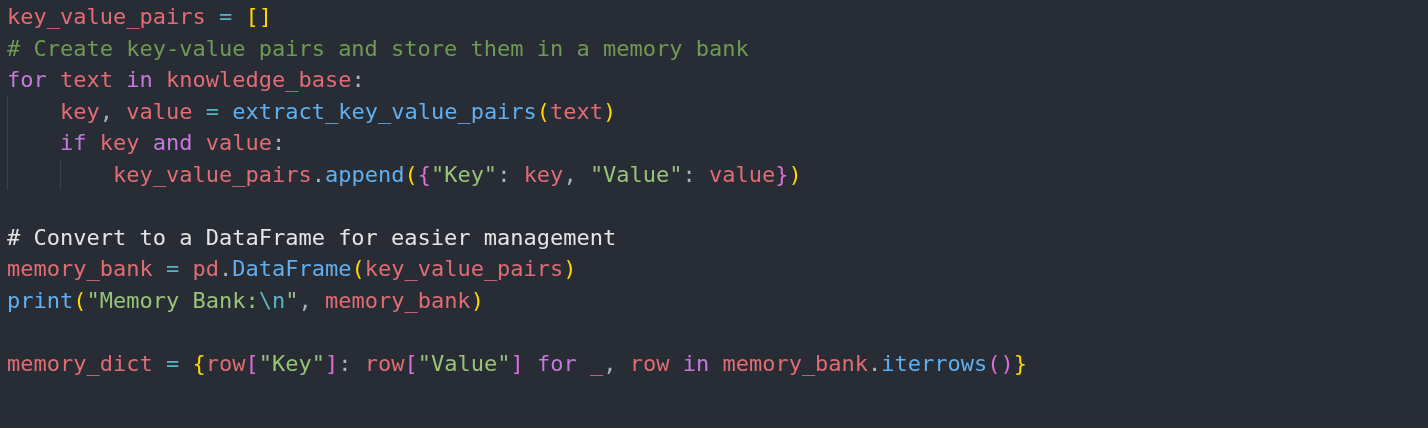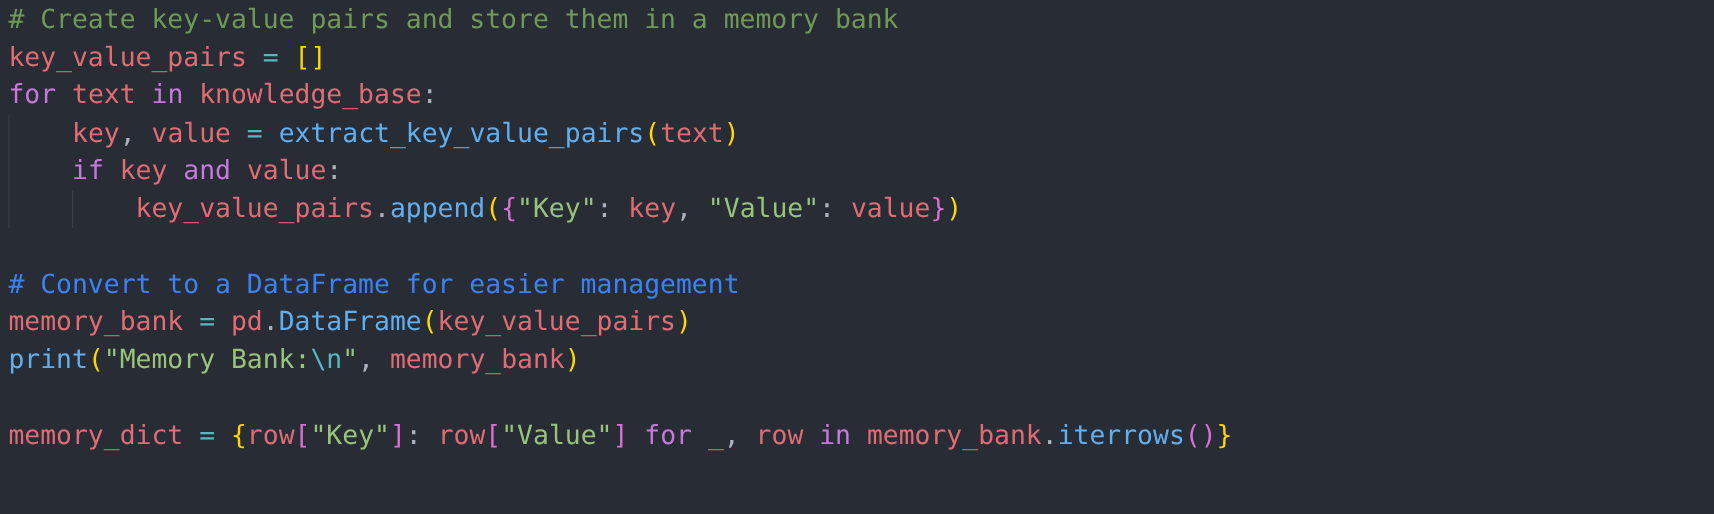--- a/index.html
+++ b/index.html
@@ -39,27 +39,27 @@
     height: 100%;
     width: 1px;
     background: #3b4048;
   }
 </style>
 </head>
 <body>
 
 <div class="editor">
   <div class="code-area">
+      <div class="code-line"><span class="tok" style="color: rgb(224, 108, 117);">key_value_pairs</span><span class="tok" style="color: rgb(171, 178, 191);"> </span><span class="tok" style="color: rgb(86, 182, 194);">=</span><span class="tok" style="color: rgb(171, 178, 191);"> </span><span class="tok" style="color: rgb(255, 215, 0);">[]</span></div>
       <div class="code-line"><span class="tok" style="color: rgb(111, 153, 85);"># Create key-value pairs and store them in a memory bank</span></div>
-      <div class="code-line"><span class="tok" style="color: rgb(224, 108, 117);">key_value_pairs</span><span class="tok" style="color: rgb(171, 178, 191);"> </span><span class="tok" style="color: rgb(86, 182, 194);">=</span><span class="tok" style="color: rgb(171, 178, 191);"> </span><span class="tok" style="color: rgb(255, 215, 0);">[]</span></div>
       <div class="code-line"><span class="tok" style="color: rgb(198, 120, 221);">for</span><span class="tok" style="color: rgb(171, 178, 191);"> </span><span class="tok" style="color: rgb(224, 108, 117);">text</span><span class="tok" style="color: rgb(171, 178, 191);"> </span><span class="tok" style="color: rgb(198, 120, 221);">in</span><span class="tok" style="color: rgb(171, 178, 191);"> </span><span class="tok" style="color: rgb(224, 108, 117);">knowledge_base</span><span class="tok" style="color: rgb(171, 178, 191);">:</span></div>
       <div class="code-line"><span class="indent-guide" style="left: 0ch; background: rgb(59, 64, 72);"></span><span class="tok" style="color: rgb(171, 178, 191);">    </span><span class="tok" style="color: rgb(224, 108, 117);">key</span><span class="tok" style="color: rgb(171, 178, 191);">,</span><span class="tok" style="color: rgb(171, 178, 191);"> </span><span class="tok" style="color: rgb(224, 108, 117);">value</span><span class="tok" style="color: rgb(171, 178, 191);"> </span><span class="tok" style="color: rgb(86, 182, 194);">=</span><span class="tok" style="color: rgb(171, 178, 191);"> </span><span class="tok" style="color: rgb(97, 175, 239);">extract_key_value_pairs</span><span class="tok" style="color: rgb(255, 215, 0);">(</span><span class="tok" style="color: rgb(224, 108, 117);">text</span><span class="tok" style="color: rgb(255, 215, 0);">)</span></div>
       <div class="code-line"><span class="indent-guide" style="left: 0ch; background: rgb(59, 64, 72);"></span><span class="tok" style="color: rgb(171, 178, 191);">    </span><span class="tok" style="color: rgb(198, 120, 221);">if</span><span class="tok" style="color: rgb(171, 178, 191);"> </span><span class="tok" style="color: rgb(224, 108, 117);">key</span><span class="tok" style="color: rgb(171, 178, 191);"> </span><span class="tok" style="color: rgb(198, 120, 221);">and</span><span class="tok" style="color: rgb(171, 178, 191);"> </span><span class="tok" style="color: rgb(224, 108, 117);">value</span><span class="tok" style="color: rgb(171, 178, 191);">:</span></div>
       <div class="code-line"><span class="indent-guide" style="left: 0ch; background: rgb(59, 64, 72);"></span><span class="indent-guide" style="left: 4ch; background: rgb(59, 64, 72);"></span><span class="tok" style="color: rgb(171, 178, 191);">        </span><span class="tok" style="color: rgb(224, 108, 117);">key_value_pairs</span><span class="tok" style="color: rgb(171, 178, 191);">.</span><span class="tok" style="color: rgb(97, 175, 239);">append</span><span class="tok" style="color: rgb(255, 215, 0);">(</span><span class="tok" style="color: rgb(218, 112, 214);">{</span><span class="tok" style="color: rgb(152, 195, 121);">"Key"</span><span class="tok" style="color: rgb(171, 178, 191);">:</span><span class="tok" style="color: rgb(171, 178, 191);"> </span><span class="tok" style="color: rgb(224, 108, 117);">key</span><span class="tok" style="color: rgb(171, 178, 191);">,</span><span class="tok" style="color: rgb(171, 178, 191);"> </span><span class="tok" style="color: rgb(152, 195, 121);">"Value"</span><span class="tok" style="color: rgb(171, 178, 191);">:</span><span class="tok" style="color: rgb(171, 178, 191);"> </span><span class="tok" style="color: rgb(224, 108, 117);">value</span><span class="tok" style="color: rgb(218, 112, 214);">}</span><span class="tok" style="color: rgb(255, 215, 0);">)</span></div>
       <div class="code-line"></div>
-      <div class="code-line"><span class="tok" style="color: #3b82f6;"># Convert to a DataFrame for easier management</span></div>
+      <div class="code-line"><span class="tok" style="color: #e5e5e5;"># Convert to a DataFrame for easier management</span></div>
       <div class="code-line"><span class="tok" style="color: rgb(224, 108, 117);">memory_bank</span><span class="tok" style="color: rgb(171, 178, 191);"> </span><span class="tok" style="color: rgb(86, 182, 194);">=</span><span class="tok" style="color: rgb(171, 178, 191);"> </span><span class="tok" style="color: rgb(224, 108, 117);">pd</span><span class="tok" style="color: rgb(171, 178, 191);">.</span><span class="tok" style="color: rgb(97, 175, 239);">DataFrame</span><span class="tok" style="color: rgb(255, 215, 0);">(</span><span class="tok" style="color: rgb(224, 108, 117);">key_value_pairs</span><span class="tok" style="color: rgb(255, 215, 0);">)</span></div>
       <div class="code-line"><span class="tok" style="color: rgb(97, 175, 239);">print</span><span class="tok" style="color: rgb(255, 215, 0);">(</span><span class="tok" style="color: rgb(152, 195, 121);">"Memory Bank:</span><span class="tok" style="color: rgb(86, 182, 194);">\n</span><span class="tok" style="color: rgb(152, 195, 121);">"</span><span class="tok" style="color: rgb(171, 178, 191);">,</span><span class="tok" style="color: rgb(171, 178, 191);"> </span><span class="tok" style="color: rgb(224, 108, 117);">memory_bank</span><span class="tok" style="color: rgb(255, 215, 0);">)</span></div>
       <div class="code-line"></div>
       <div class="code-line"><span class="tok" style="color: rgb(224, 108, 117);">memory_dict</span><span class="tok" style="color: rgb(171, 178, 191);"> </span><span class="tok" style="color: rgb(86, 182, 194);">=</span><span class="tok" style="color: rgb(171, 178, 191);"> </span><span class="tok" style="color: rgb(255, 215, 0);">{</span><span class="tok" style="color: rgb(224, 108, 117);">row</span><span class="tok" style="color: rgb(218, 112, 214);">[</span><span class="tok" style="color: rgb(152, 195, 121);">"Key"</span><span class="tok" style="color: rgb(218, 112, 214);">]</span><span class="tok" style="color: rgb(171, 178, 191);">:</span><span class="tok" style="color: rgb(171, 178, 191);"> </span><span class="tok" style="color: rgb(224, 108, 117);">row</span><span class="tok" style="color: rgb(218, 112, 214);">[</span><span class="tok" style="color: rgb(152, 195, 121);">"Value"</span><span class="tok" style="color: rgb(218, 112, 214);">]</span><span class="tok" style="color: rgb(171, 178, 191);"> </span><span class="tok" style="color: rgb(198, 120, 221);">for</span><span class="tok" style="color: rgb(171, 178, 191);"> </span><span class="tok" style="color: rgb(224, 108, 117);">_</span><span class="tok" style="color: rgb(171, 178, 191);">,</span><span class="tok" style="color: rgb(171, 178, 191);"> </span><span class="tok" style="color: rgb(224, 108, 117);">row</span><span class="tok" style="color: rgb(171, 178, 191);"> </span><span class="tok" style="color: rgb(198, 120, 221);">in</span><span class="tok" style="color: rgb(171, 178, 191);"> </span><span class="tok" style="color: rgb(224, 108, 117);">memory_bank</span><span class="tok" style="color: rgb(171, 178, 191);">.</span><span class="tok" style="color: rgb(97, 175, 239);">iterrows</span><span class="tok" style="color: rgb(218, 112, 214);">(</span><span class="tok" style="color: rgb(218, 112, 214);">)</span><span class="tok" style="color: rgb(255, 215, 0);">}</span></div>
       <div class="code-line"></div>
     </div>
 </div>
 
 </body></html>

